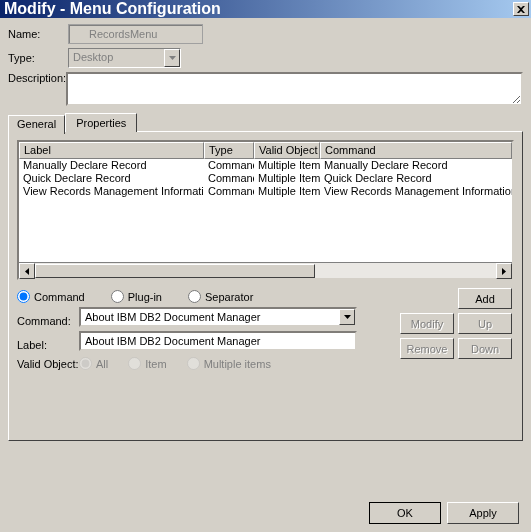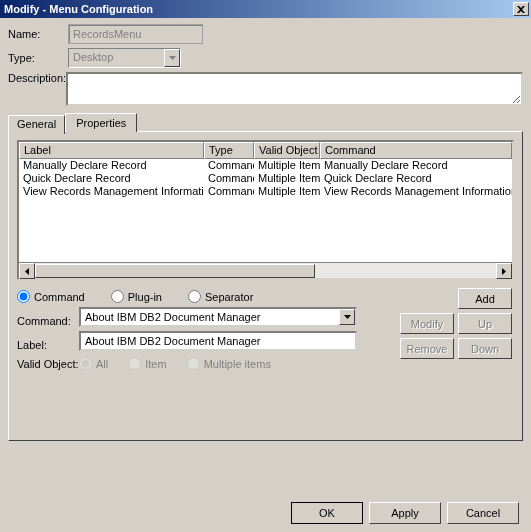--- a/index.html
+++ b/index.html
@@ -13,36 +13,36 @@
 }
 .titlebar {
   height: 18px;
   background: linear-gradient(to right, #0a246a, #a6caf0);
   color: #fff;
   display: flex;
   align-items: center;
   padding: 0 2px;
   font-weight: bold;
 }
-.titlebar-text { flex: 1; padding-left: 2px; font-size: 11px; }
+.titlebar-text { flex: 1; padding-left: 2px; font-size: 16px; }
 .titlebar-close {
   width: 16px; height: 14px;
   background: #d4d0c8;
   border: 1px solid #fff;
   border-right-color:#404040; border-bottom-color:#404040;
   color:#000; font-family: Arial; font-weight:bold;
   display:flex;align-items:center;justify-content:center;
   font-size:10px;
 }
 .body-area { padding: 6px 8px 4px 8px; }
 .form-row { display:flex; align-items:center; margin-bottom:4px; }
 .form-label { width: 60px; color:#000; }
 .text-input {
   height:20px; border:1px solid #808080; border-right-color:#fff; border-bottom-color:#fff;
-  background:#fff; padding:2px 4px; font-family:inherit; font-size:11px;
+  background:#fff; padding:2px 20px; font-family:inherit; font-size:11px;
 }
 .text-input.disabled { background:#d4d0c8; color:#808080; border:1px solid #a0a0a0; box-shadow: inset 1px 1px #808080;}
 .select-wrap {
   display:inline-flex; background:#d4d0c8; border:1px solid #808080;
   border-right-color:#fff; border-bottom-color:#fff; height:20px;
 }
 .select-wrap .sel-text{ width:95px; padding:2px 4px; color:#808080;}
 .select-wrap .sel-btn{
   width:16px; background:#d4d0c8; border:1px solid #fff;
   border-right-color:#404040; border-bottom-color:#404040;
@@ -269,14 +269,13 @@
         <button class="btn disabled">Down</button>
       </div>
 
     </div>
   </div>
 </div>
 
 <div class="footer">
   <button class="btn" style="border:1px solid #000">OK</button>
   <button class="btn">Apply</button>
-  <button class="btn">Cancel</button>
 </div>
 
 </body></html>

